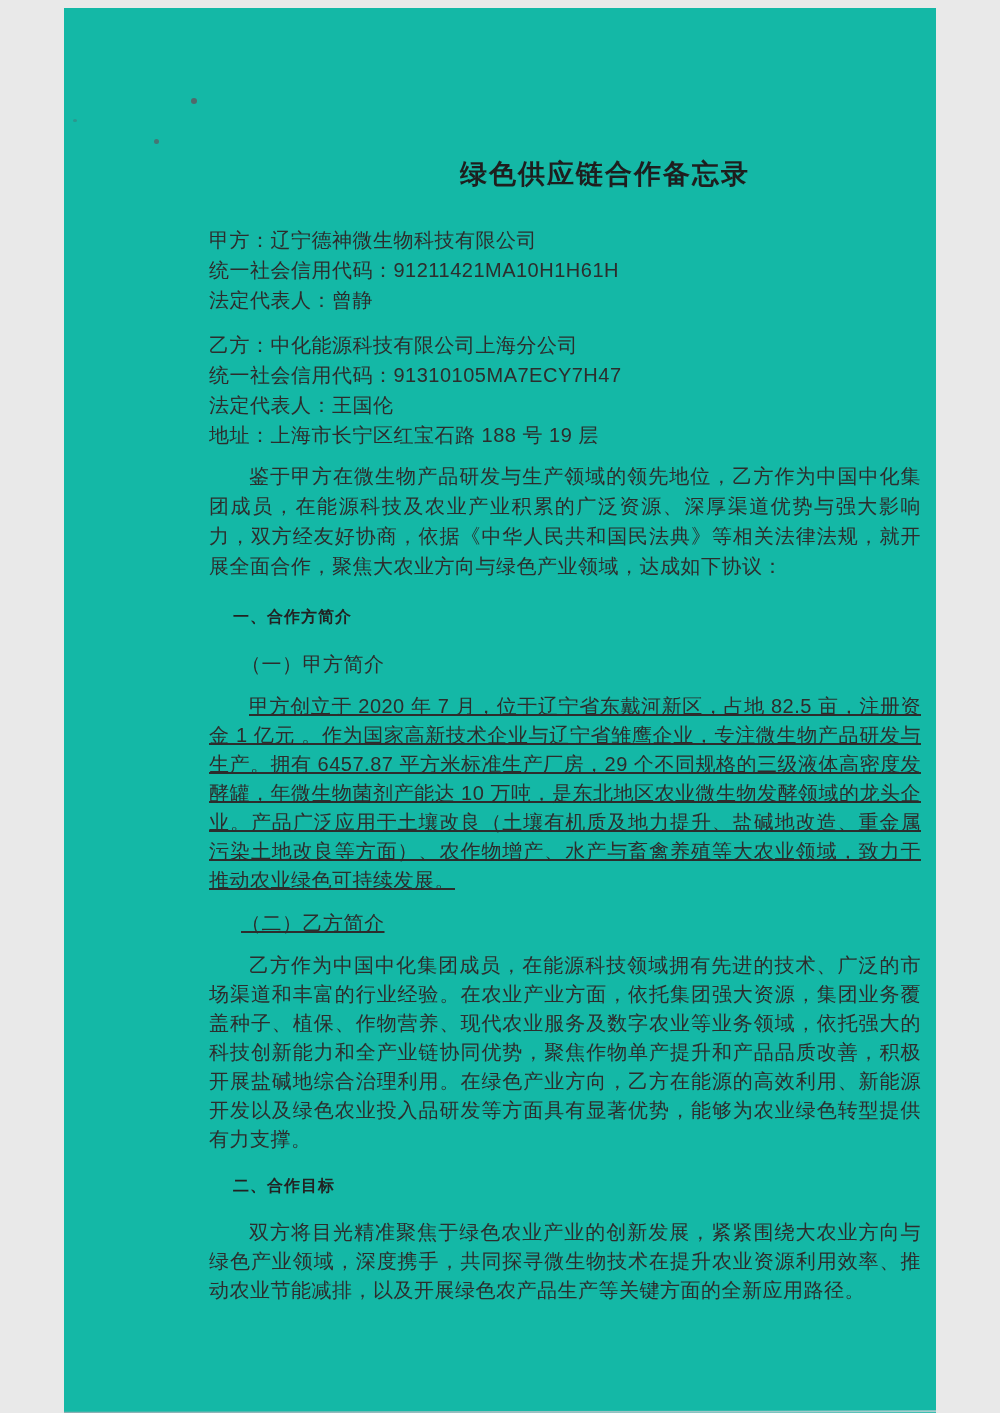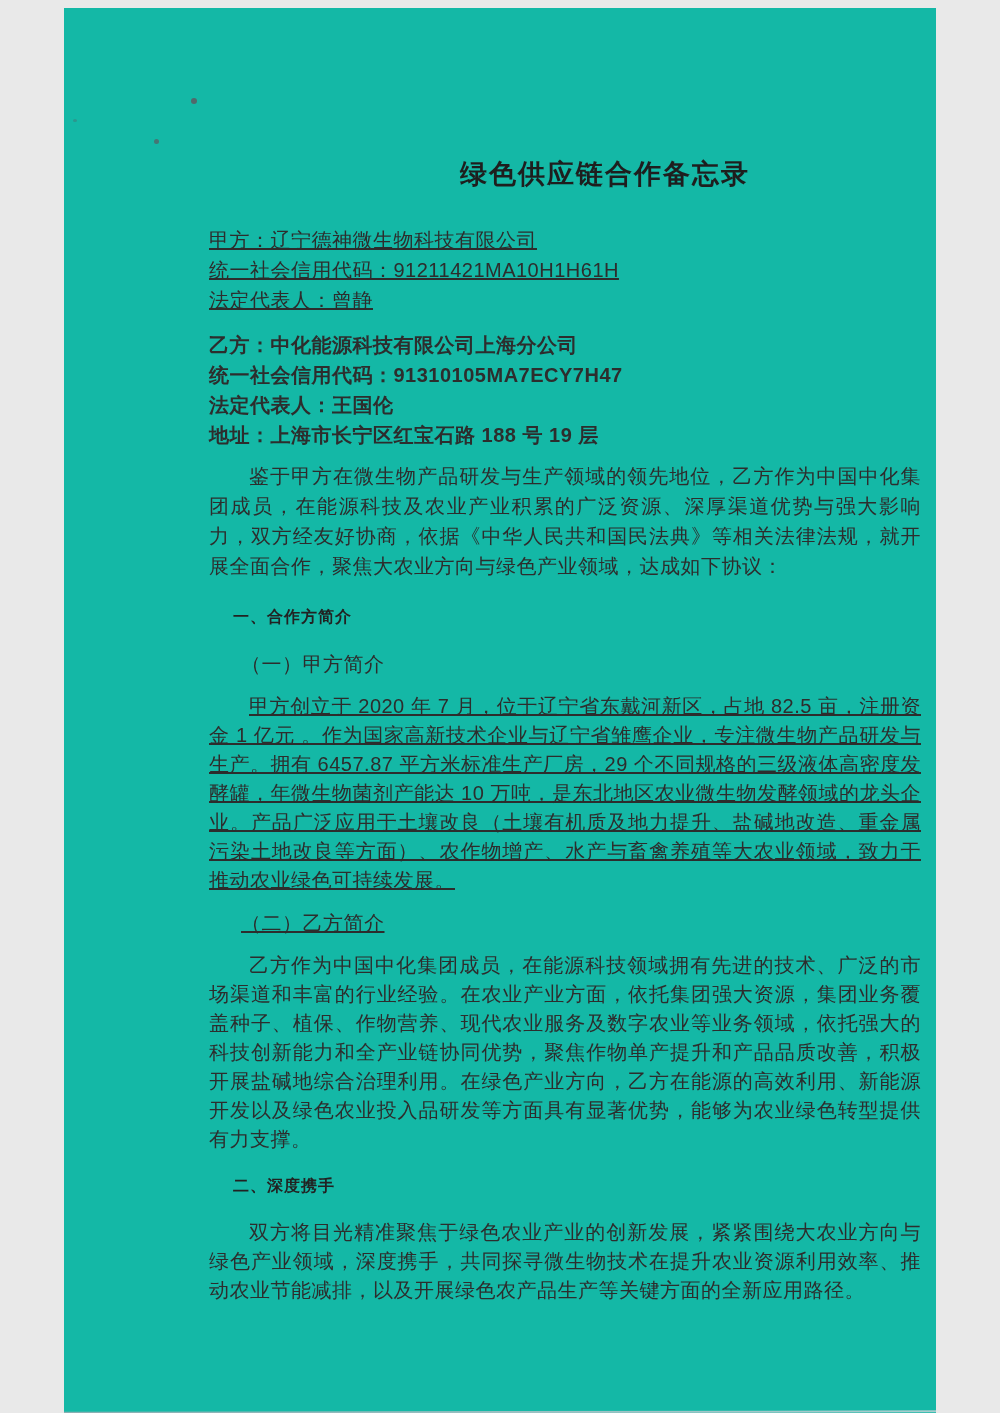--- a/index.html
+++ b/index.html
@@ -24,22 +24,22 @@
     font-size:27px;
     font-weight:bold;
     letter-spacing:2px;
     color:#1e1e1e;
   }
   .party-block{
     font-size:20px;
     line-height:30px;
     letter-spacing:0.5px;
   }
-  .party-block.first{margin-top:33px;text-decoration:underline;}
-  .party-block.second{margin-top:15px;font-weight:bold;}
+  .party-block.first{margin-top:33px;}
+  .party-block.second{margin-top:15px;}
   .para{
     margin:0;
     font-size:20px;
     line-height:29px;
     letter-spacing:0.5px;
     text-align:justify;
     text-indent:40px;
   }
   .preamble{margin-top:11px;line-height:30px;}
   .h-section{
@@ -122,21 +122,21 @@
     <p class="para preamble">鉴于甲方在微生物产品研发与生产领域的领先地位，乙方作为中国中化集团成员，在能源科技及农业产业积累的广泛资源、深厚渠道优势与强大影响力，双方经友好协商，依据《中华人民共和国民法典》等相关法律法规，就开展全面合作，聚焦大农业方向与绿色产业领域，达成如下协议：</p>
 
     <div class="h-section">一、合作方简介</div>
 
     <div class="h-sub">（一）甲方简介</div>
     <p class="para p1">甲方创立于 2020 年 7 月，位于辽宁省东戴河新区，占地 82.5 亩，注册资金 1 亿元 。作为国家高新技术企业与辽宁省雏鹰企业，专注微生物产品研发与生产。拥有 6457.87 平方米标准生产厂房，29 个不同规格的三级液体高密度发酵罐，年微生物菌剂产能达 10 万吨，是东北地区农业微生物发酵领域的龙头企业。产品广泛应用于土壤改良（土壤有机质及地力提升、盐碱地改造、重金属污染土地改良等方面）、农作物增产、水产与畜禽养殖等大农业领域，致力于推动农业绿色可持续发展。</p>
 
     <div class="h-sub h-sub2">（二）乙方简介</div>
     <p class="para p2">乙方作为中国中化集团成员，在能源科技领域拥有先进的技术、广泛的市场渠道和丰富的行业经验。在农业产业方面，依托集团强大资源，集团业务覆盖种子、植保、作物营养、现代农业服务及数字农业等业务领域，依托强大的科技创新能力和全产业链协同优势，聚焦作物单产提升和产品品质改善，积极开展盐碱地综合治理利用。在绿色产业方向，乙方在能源的高效利用、新能源开发以及绿色农业投入品研发等方面具有显著优势，能够为农业绿色转型提供有力支撑。</p>
 
-    <div class="h-section h2">二、深度携手</div>
+    <div class="h-section h2">二、合作目标</div>
     <p class="para p3">双方将目光精准聚焦于绿色农业产业的创新发展，紧紧围绕大农业方向与绿色产业领域，深度携手，共同探寻微生物技术在提升农业资源利用效率、推动农业节能减排，以及开展绿色农产品生产等关键方面的全新应用路径。</p>
 
   </div>
 
   <svg class="stamp stamp-b" width="240" height="240" viewBox="0 0 240 240">
     <g fill="none" stroke="#d5413f" opacity="0.88">
       <circle cx="120" cy="120" r="115" stroke-width="7"></circle>
     </g>
     <g transform="translate(120,120)" fill="#d5413f" opacity="0.9">
       <polygon points="0,-55 12.34,-16.99 52.31,-17 19.97,6.49 32.33,44.5 0,21 -32.33,44.5 -19.97,6.49 -52.31,-17 -12.34,-16.99"></polygon>

